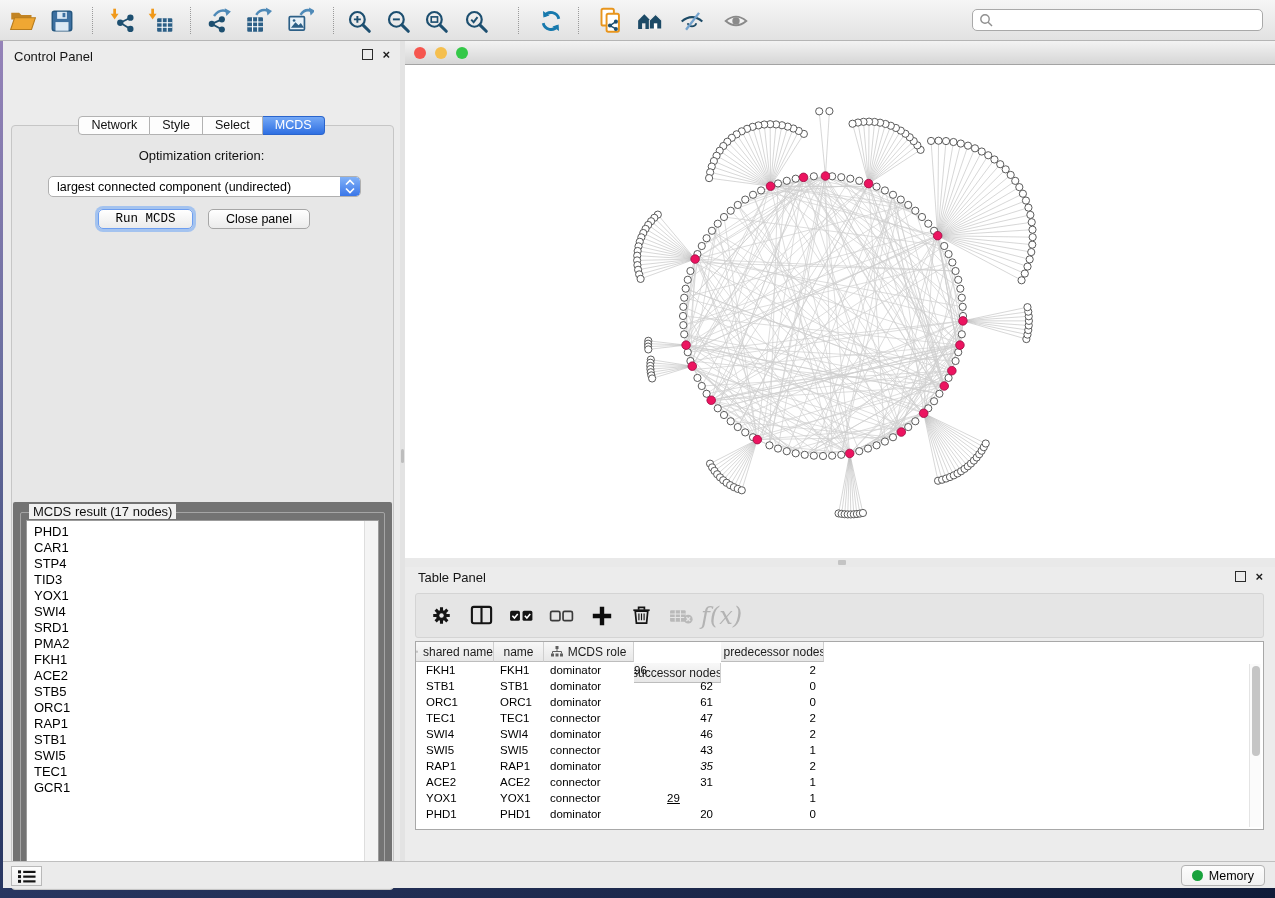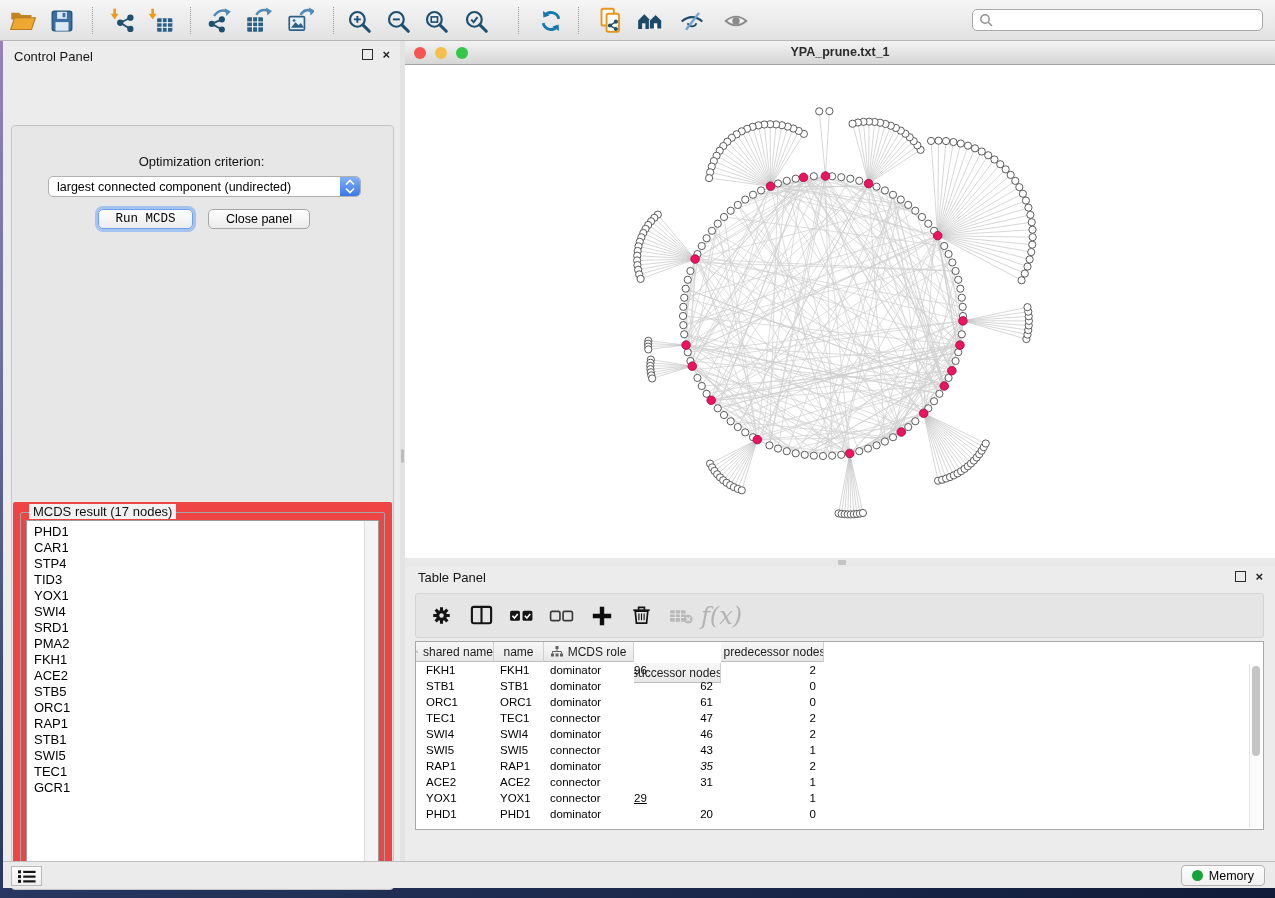--- a/index.html
+++ b/index.html
@@ -20,31 +20,31 @@
   .wbtns{position:absolute;top:8px;display:flex;gap:9px;align-items:center;}
   .wfloat{width:9px;height:9px;border:1.5px solid #2b2b2b;background:transparent;}
   .wclose{font-size:13px;font-weight:bold;color:#1c1c1c;line-height:11px;}
   .tabbox{position:absolute;left:8px;top:84px;width:381px;height:763px;border:1px solid #c6c6c6;border-radius:4px;background:#e7e7e7;}
   .segtabs{position:absolute;left:0;top:75px;width:100%;display:flex;justify-content:center;}
   .seg{height:17px;line-height:17px;font-size:12.5px;padding:0 12px;background:#fdfdfd;color:#111;
     border:1px solid #b2b2b2;border-left:none;cursor:default;}
   .seg:first-child{border-left:1px solid #b2b2b2;border-radius:4px 0 0 4px;}
   .seg:last-child{border-radius:0 4px 4px 0;}
   .seg.active{background:linear-gradient(#74a8f6,#2e6fe2);color:#fff;border-color:#2a64cc;}
-  .optlabel{position:absolute;left:0;top:113px;width:100%;text-align:center;font-size:13px;color:#111;}
+  .optlabel{position:absolute;left:0;top:107px;width:100%;text-align:center;font-size:13px;color:#111;}
   .dropdown{position:absolute;left:45px;top:135px;width:313px;height:21px;box-sizing:border-box;background:#fff;
     border:1px solid #b0b0b0;border-radius:5px;display:flex;align-items:center;overflow:hidden;}
   .dropdown .dtxt{flex:1;font-size:12.5px;padding-left:8px;color:#000;white-space:nowrap;}
   .dropdown .dstep{width:20px;align-self:stretch;background:linear-gradient(#82b2f8,#3a76e8);
     display:flex;align-items:center;justify-content:center;border-radius:0 4px 4px 0;}
   .pbtn{position:absolute;height:20px;box-sizing:border-box;background:linear-gradient(#ffffff,#ebebeb);
     border:1px solid #a6a6a6;border-radius:5px;font-size:12.5px;color:#000;
     display:flex;align-items:center;justify-content:center;cursor:default;}
   .focusring{box-shadow:0 0 0 3px rgba(110,165,245,.55);border-color:#6d9ef0;font-family:Liberation Mono, monospace;}
-  .resultpanel{position:absolute;left:10px;top:461px;width:379px;height:385px;background:#ef4444;border-radius:2px;}
+  .resultpanel{position:absolute;left:10px;top:461px;width:379px;height:385px;background:#737373;border-radius:2px;}
   .groupbox{position:absolute;left:7px;top:10px;right:7px;bottom:7px;border:1px solid #a5a5a5;border-radius:2px;}
   .legend{position:absolute;top:-9px;left:8px;background:#f1f1f1;padding:0 4px;font-size:13px;color:#111;}
   .mcdslist{position:absolute;left:5px;top:7px;right:5px;bottom:6px;background:#fff;border:1px solid #9b9b9b;overflow:hidden;}
   .mcdslist .items{position:absolute;left:7px;top:3px;font-size:13px;line-height:16px;color:#000;}
   .vtrack{position:absolute;right:0;top:0;bottom:0;width:13px;background:#f4f4f4;border-left:1px solid #dedede;}
   
   .vsplit{position:absolute;left:400px;top:41px;width:5px;height:820px;background:#e3e3e3;}
   .vsplit .grip{position:absolute;left:1px;top:408px;width:3px;height:14px;background:#bdbdbd;border-radius:2px;}
   .hsplit{position:absolute;left:405px;top:558px;width:870px;height:9px;background:#e9e9e9;}
   .hsplit .grip{position:absolute;left:433px;top:2px;width:8px;height:5px;background:#c4c4c4;border-radius:1px;}
@@ -224,20 +224,26 @@
   </div>
 </div>
 
 <div class="cpanel">
   <div class="ptitle">Control Panel</div>
   <div class="wbtns" style="right:10px">
     <div class="wfloat"></div>
     <div class="wclose">×</div>
   </div>
   <div class="tabbox"></div>
+  <div class="segtabs" id="cpTabs">
+      <div class="seg">Network</div>
+      <div class="seg">Style</div>
+      <div class="seg">Select</div>
+      <div class="seg active">MCDS</div>
+    </div>
 
   <div class="optlabel">Optimization criterion:</div>
   <div class="dropdown">
     <div class="dtxt">largest connected component (undirected)</div>
     <div class="dstep">
       <svg width="12" height="15" viewBox="0 0 12 15">
           <path d="M2 5.5L6 1.5l4 4" stroke="#fff" stroke-width="1.6" fill="none"></path>
           <path d="M2 9.5l4 4 4-4" stroke="#fff" stroke-width="1.6" fill="none"></path>
         </svg>
     </div>
@@ -275,21 +281,20 @@
 </div>
 
 <div class="vsplit">
     <div class="grip"></div>
   </div>
 
 <div class="nettitle">
   <div class="light" style="left: 9px; background: rgb(246, 86, 79);"></div>
   <div class="light" style="left: 30px; background: rgb(245, 191, 78);"></div>
   <div class="light" style="left: 51px; background: rgb(52, 200, 72);"></div>
-  <div class="nettitletext">YPA_prune.txt_1</div>
 </div>
 <div class="netcanvas">
   <svg id="graphSvg" width="870" height="493" viewBox="0 0 870 493">
       <g stroke="#8c8c8c" stroke-width="0.7" opacity="0.42">
         <line x1="290.1036359300359" y1="194.05686996938795" x2="557.7002492534045" y2="241.84356190777999"></line>
         <line x1="290.1036359300359" y1="194.05686996938795" x2="550.5702181293148" y2="205.99847485755737"></line>
         <line x1="290.1036359300359" y1="194.05686996938795" x2="555.3099392564523" y2="278.31264508225803"></line>
         <line x1="290.1036359300359" y1="194.05686996938795" x2="372.99847485755737" y2="383.57021812931475"></line>
         <line x1="290.1036359300359" y1="194.05686996938795" x2="279.19771940766657" y2="269.2736669108072"></line>
         <line x1="290.1036359300359" y1="194.05686996938795" x2="306.9305323592271" y2="165.77339993877914"></line>
@@ -1112,21 +1117,21 @@
           <div class="td" style="width: 78px; padding-left: 10px;">ACE2</div>
           <div class="td" style="width: 50px; padding-left: 6px;">ACE2</div>
           <div class="td" style="width: 90px; padding-left: 6px;">connector</div>
           <div class="td" style="width: 87px; text-align: right; padding-right: 8px;">31</div>
           <div class="td" style="width: 103px; text-align: right; padding-right: 8px;">1</div>
         </div>
         <div class="trow">
           <div class="td" style="width: 78px; padding-left: 10px;">YOX1</div>
           <div class="td" style="width: 50px; padding-left: 6px;">YOX1</div>
           <div class="td" style="width: 90px; padding-left: 6px;">connector</div>
-          <div class="td" style="width: 87px; text-align: left; padding-right: 8px; text-decoration: underline;">29</div>
+          <div class="td" style="width: 87px; text-align: center; padding-right: 8px; text-decoration: underline;">29</div>
           <div class="td" style="width: 103px; text-align: right; padding-right: 8px;">1</div>
         </div>
         <div class="trow">
           <div class="td" style="width: 78px; padding-left: 10px;">PHD1</div>
           <div class="td" style="width: 50px; padding-left: 6px;">PHD1</div>
           <div class="td" style="width: 90px; padding-left: 6px;">dominator</div>
           <div class="td" style="width: 87px; text-align: right; padding-right: 8px;">20</div>
           <div class="td" style="width: 103px; text-align: right; padding-right: 8px;">0</div>
         </div>
       </div>

